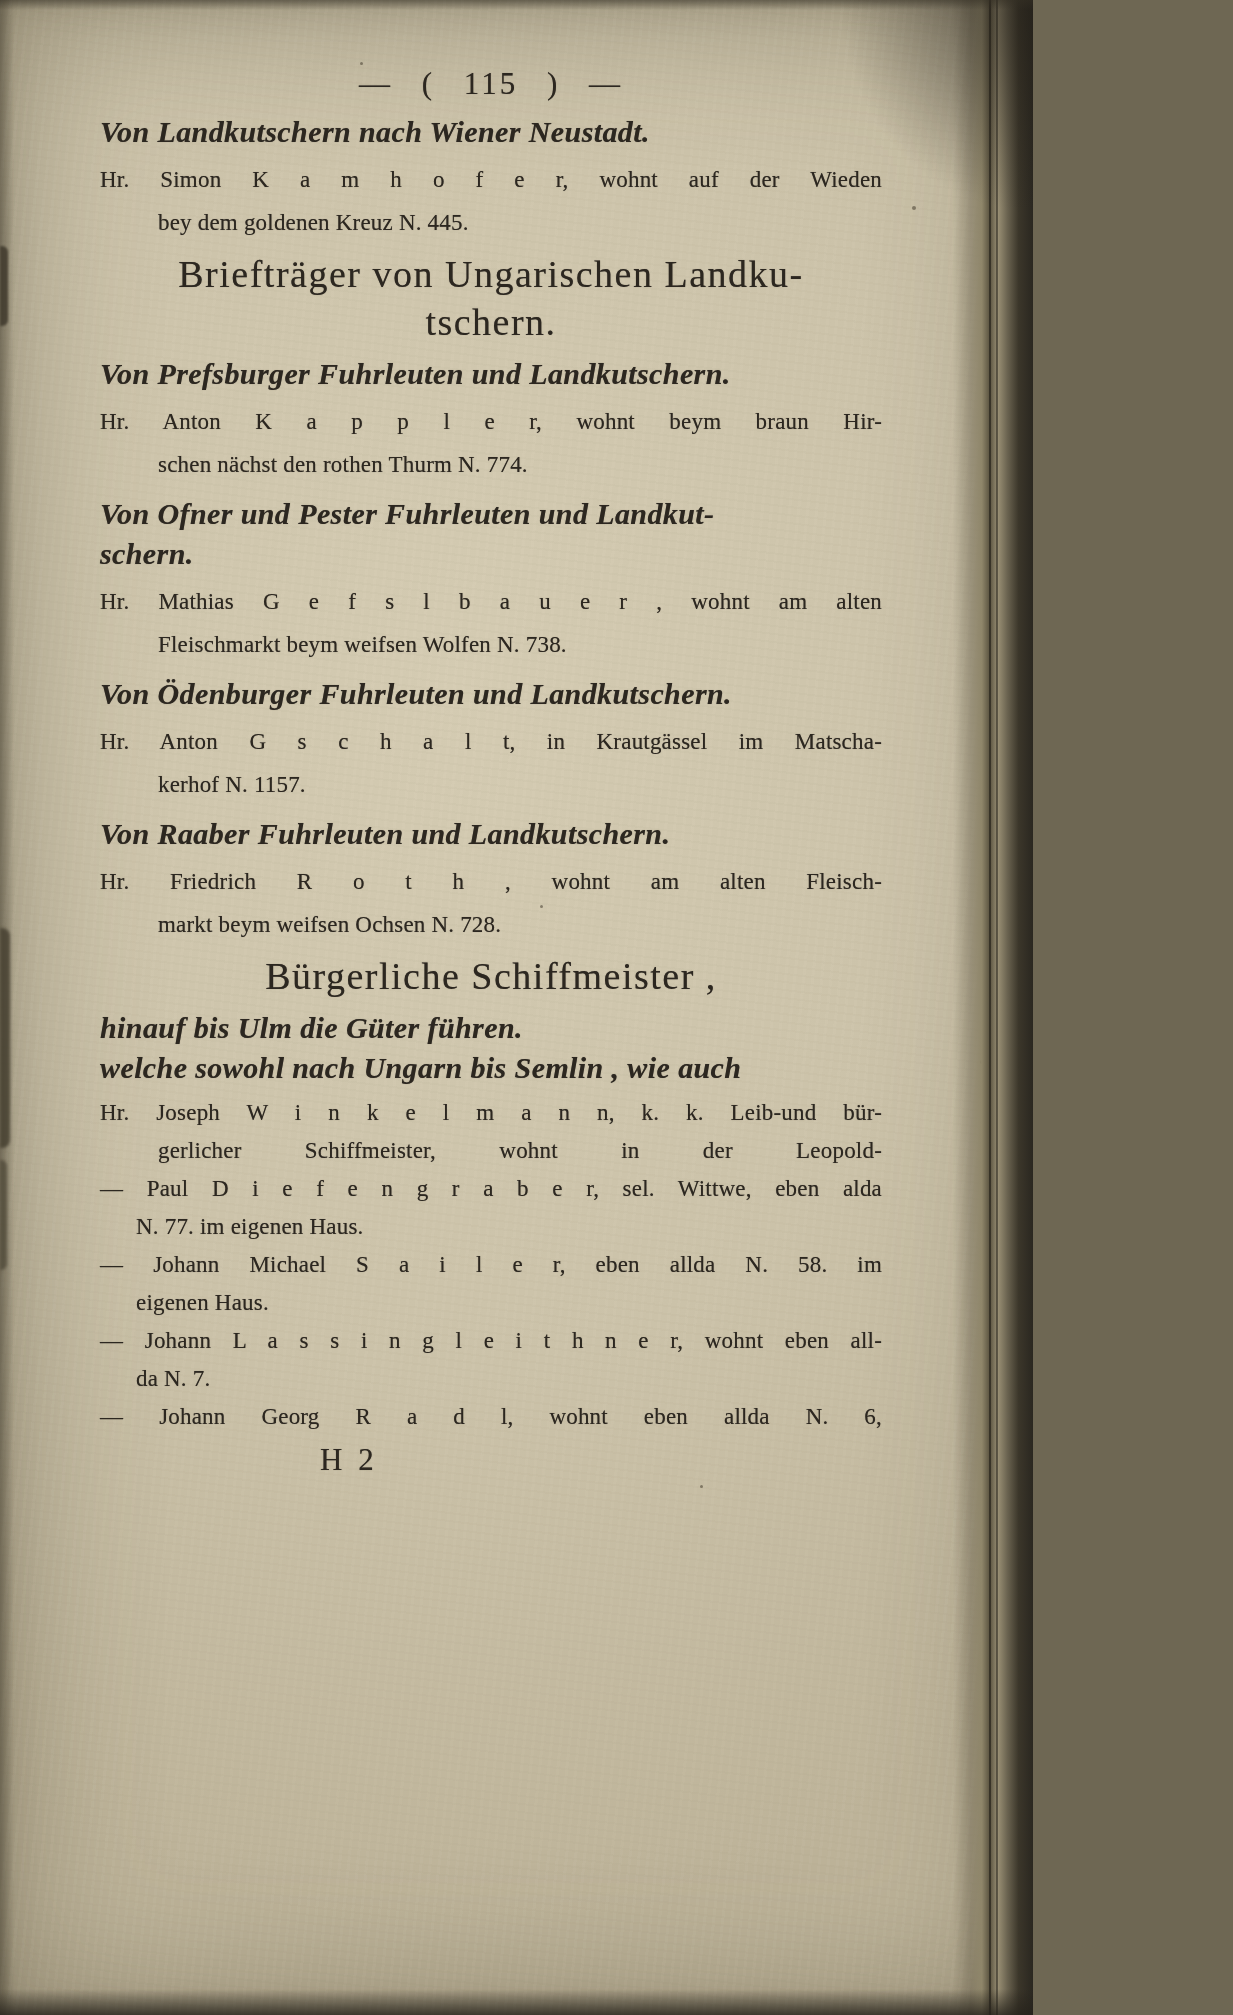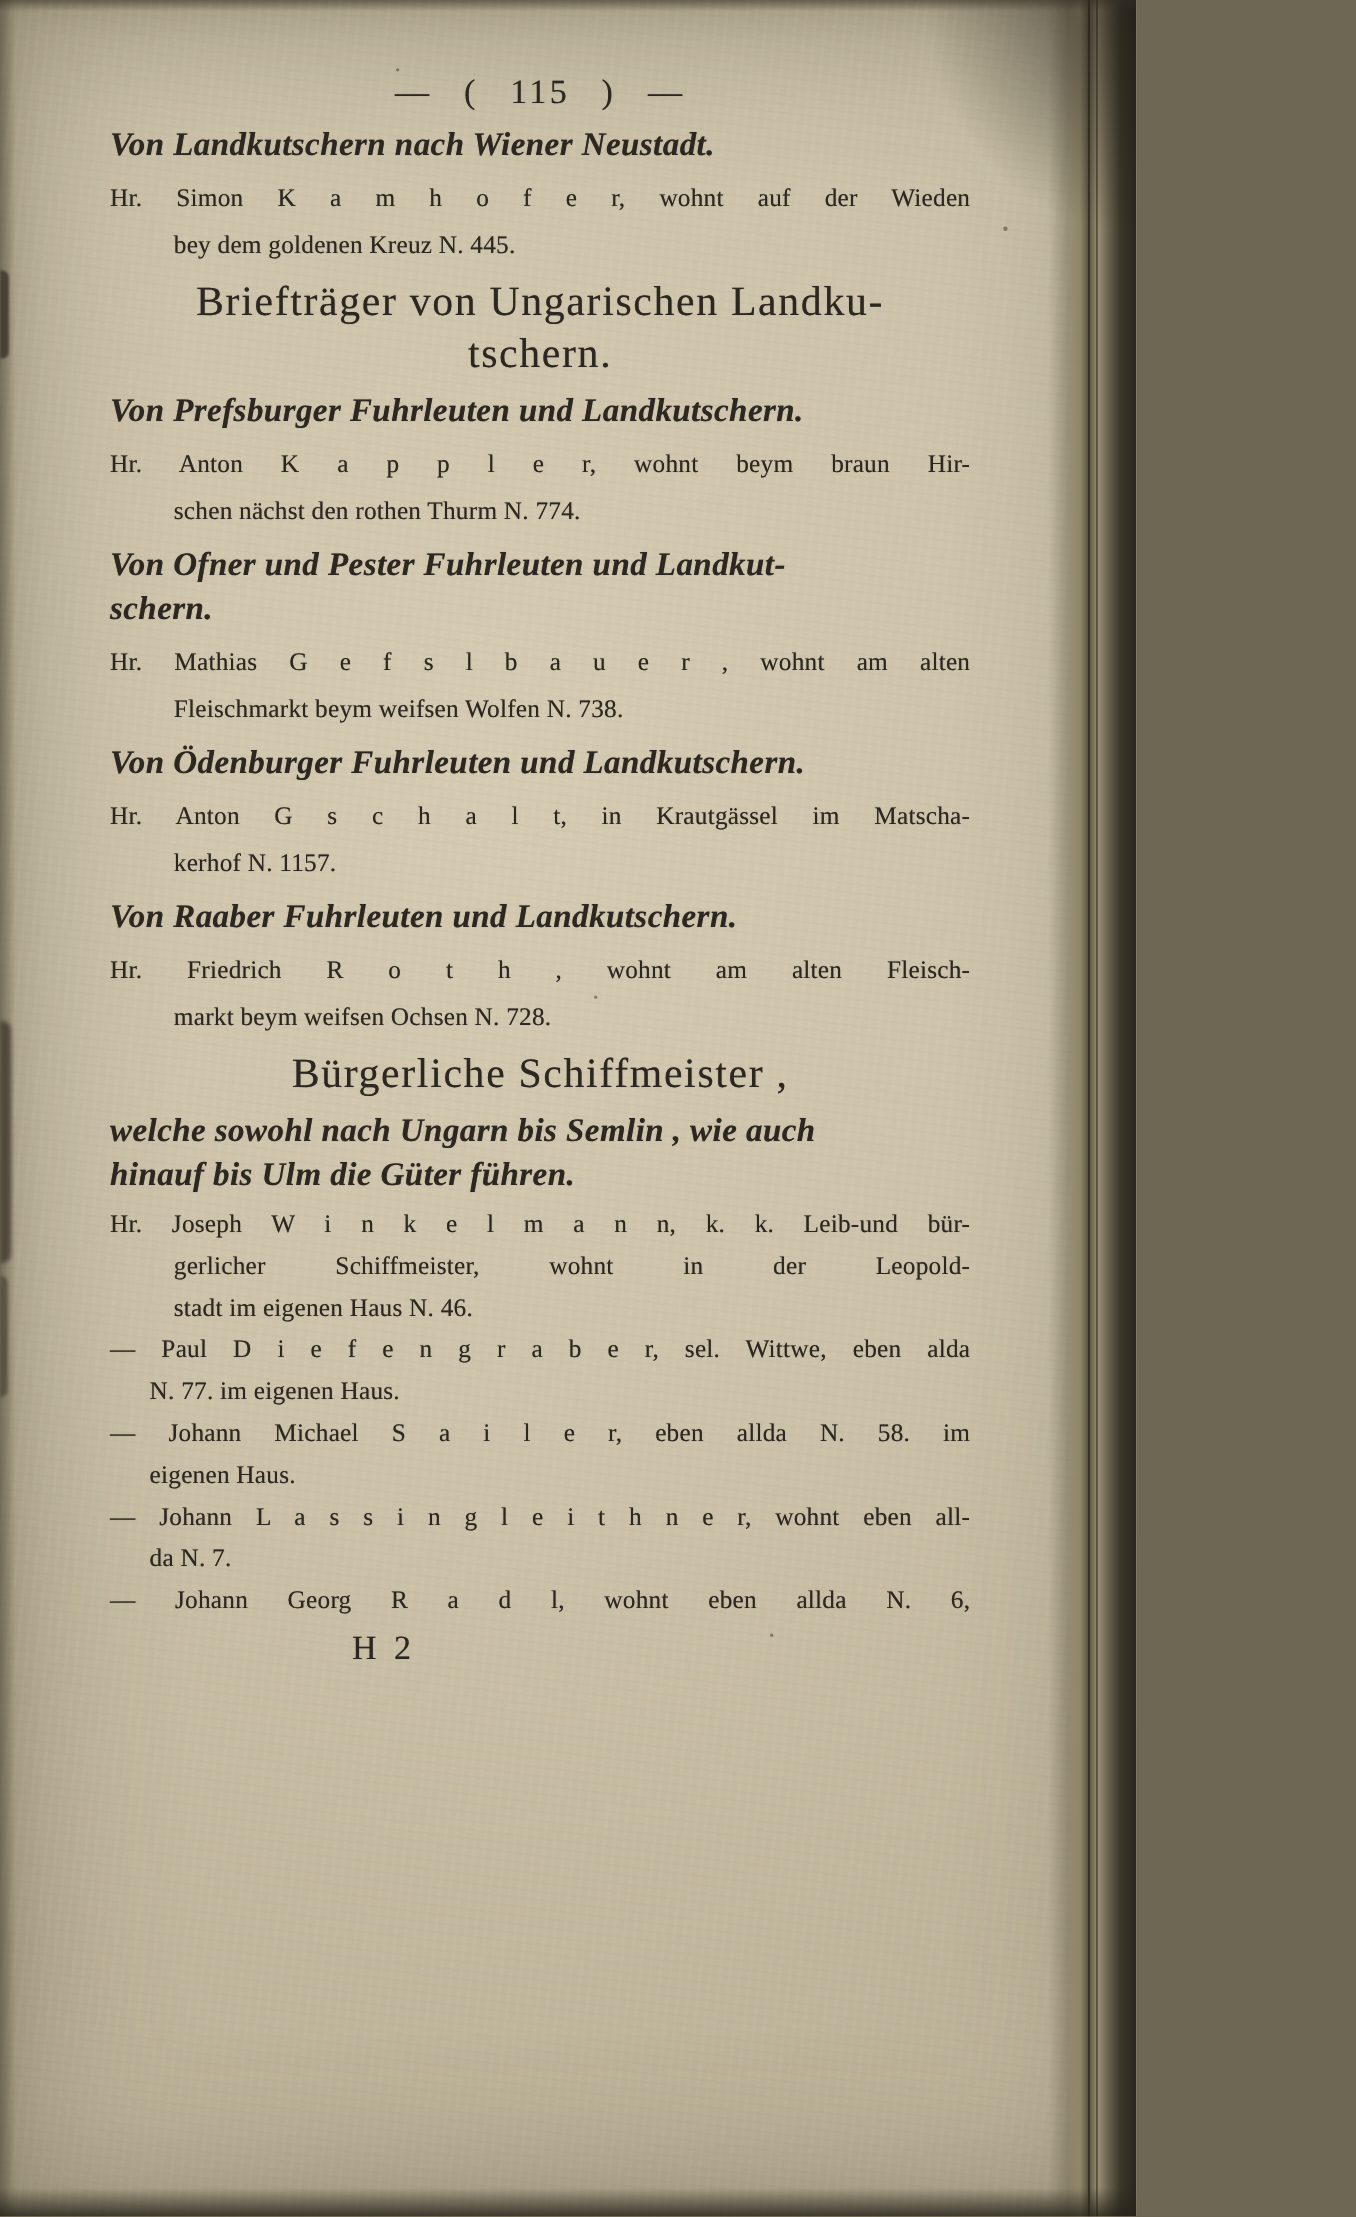--- a/index.html
+++ b/index.html
@@ -118,28 +118,27 @@
     <div class="entry">
       <div class="jl">Hr. Friedrich R o t h , wohnt am alten Fleisch-</div>
       <div class="ll cont">markt beym weifsen Ochsen N. 728.</div>
     </div>
 
     <div class="h-large">
       <div>Bürgerliche Schiffmeister ,</div>
     </div>
 
     <div class="h-italic">
+      <div>hinauf bis Ulm die Güter führen.</div>
       <div>welche sowohl nach Ungarn bis Semlin , wie auch</div>
-      <div>hinauf bis Ulm die Güter führen.</div>
     </div>
 
     <div class="entry tight">
       <div class="jl">Hr. Joseph W i n k e l m a n n, k. k. Leib-und bür-</div>
       <div class="jl cont">gerlicher Schiffmeister, wohnt in der Leopold-</div>
-      <div class="ll cont">stadt im eigenen Haus N. 46.</div>
     </div>
 
     <div class="entry tight">
       <div class="jl">— Paul D i e f e n g r a b e r, sel. Wittwe, eben alda</div>
       <div class="ll cont-sm">N. 77. im eigenen Haus.</div>
     </div>
 
     <div class="entry tight">
       <div class="jl">— Johann Michael S a i l e r, eben allda N. 58. im</div>
       <div class="ll cont-sm">eigenen Haus.</div>

